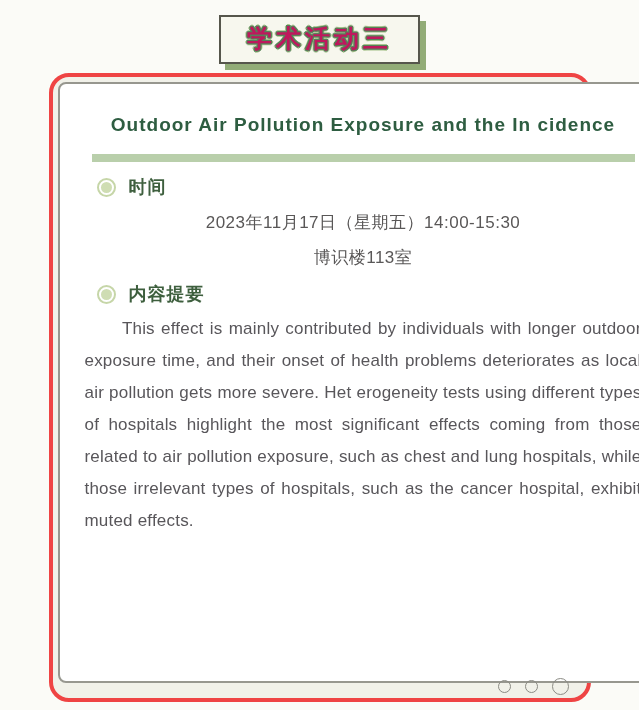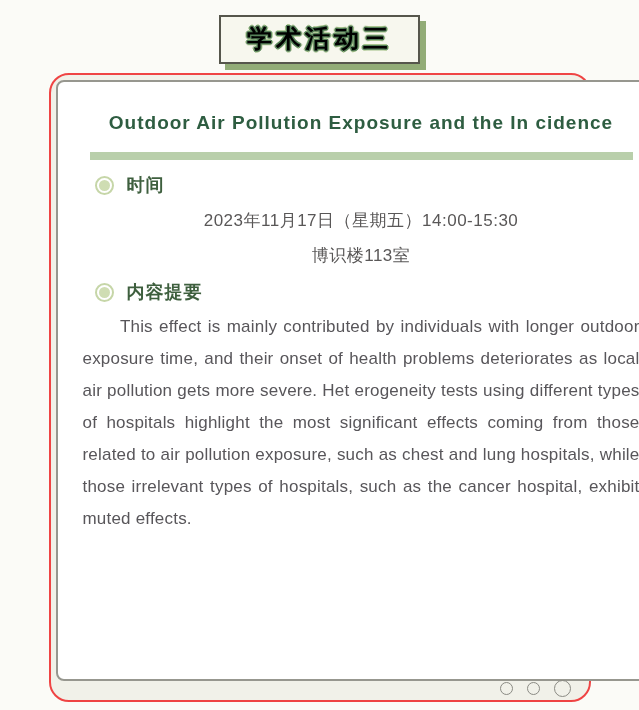--- a/index.html
+++ b/index.html
@@ -20,35 +20,35 @@
   .badge {
     background: #f7f7ee;
     border: 2px solid #56564c;
     box-shadow: 6px 6px 0 #92ac77;
     padding: 5px 26px 7px 26px;
   }
   .badge-text {
     font-size: 25px;
     font-weight: bold;
     letter-spacing: 4px;
-    color: #000000;
+    color: #be185d;
     text-shadow:
       -1px -1px 0 #56815a, 1px -1px 0 #56815a,
       -1px  1px 0 #56815a, 1px  1px 0 #56815a,
       -2px  0   0 #a9c48e, 2px  0   0 #a9c48e,
        0   -2px 0 #a9c48e, 0    2px 0 #a9c48e;
   }
 
   
   .frame {
     width: 542px;
     height: 629px;
     margin: 9px auto 0 auto;
     background: #f1f1e9;
-    border: 2px solid #ef4444;
+    border: 4px solid #ef4444;
     border-radius: 20px;
     position: relative;
   }
   .card {
     position: absolute;
     left: 5px; top: 5px;
     width: 611px; height: 601px;
     background: #ffffff;
     border: 2px solid #97978f;
     border-radius: 8px;

